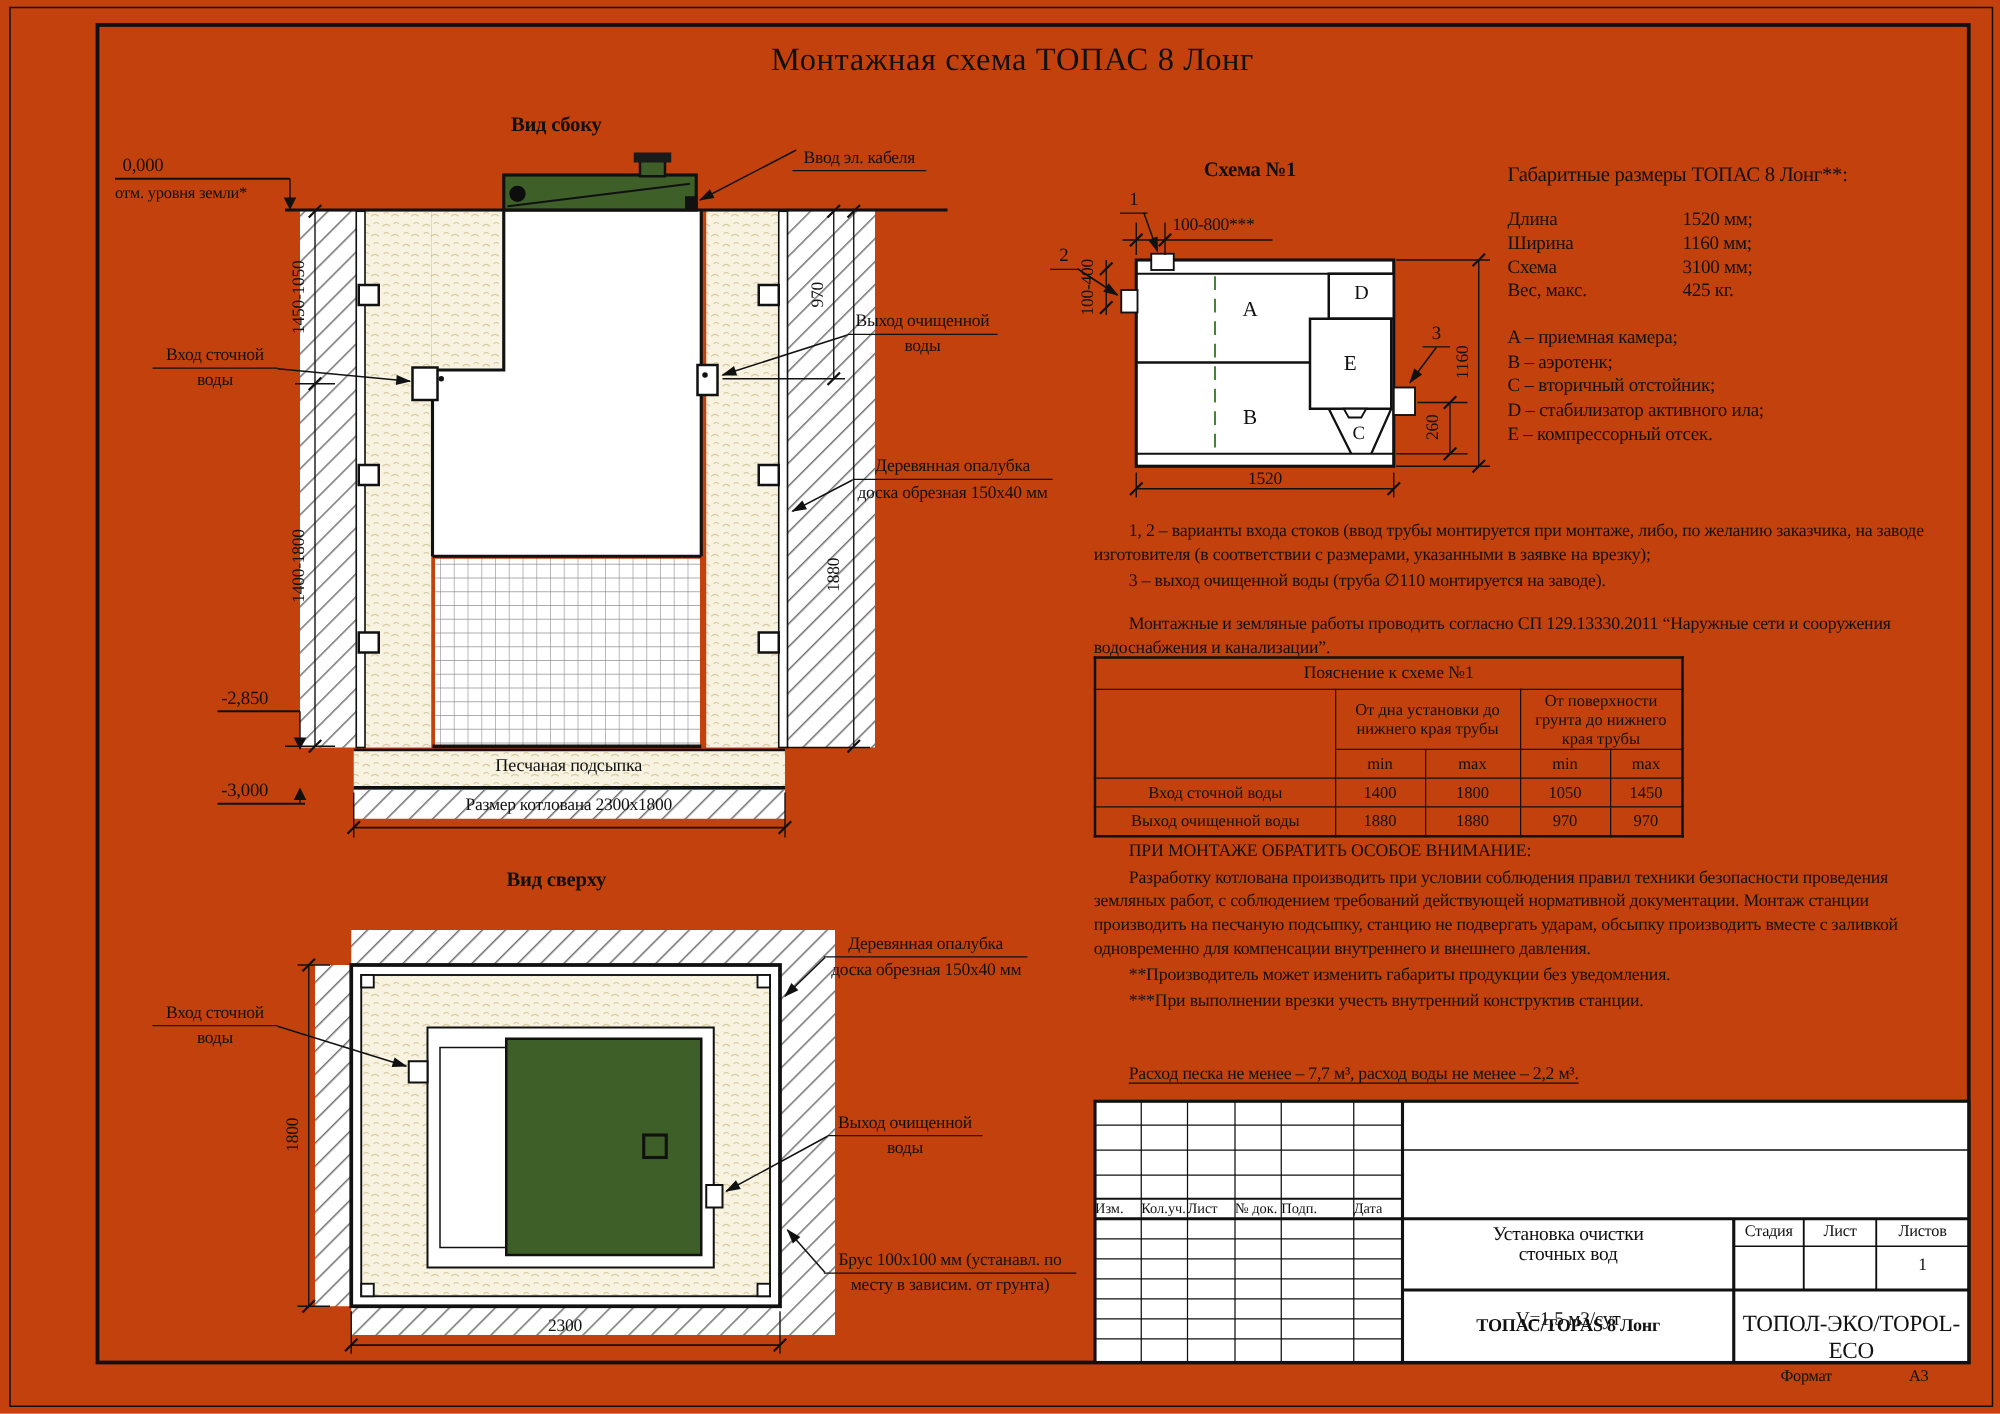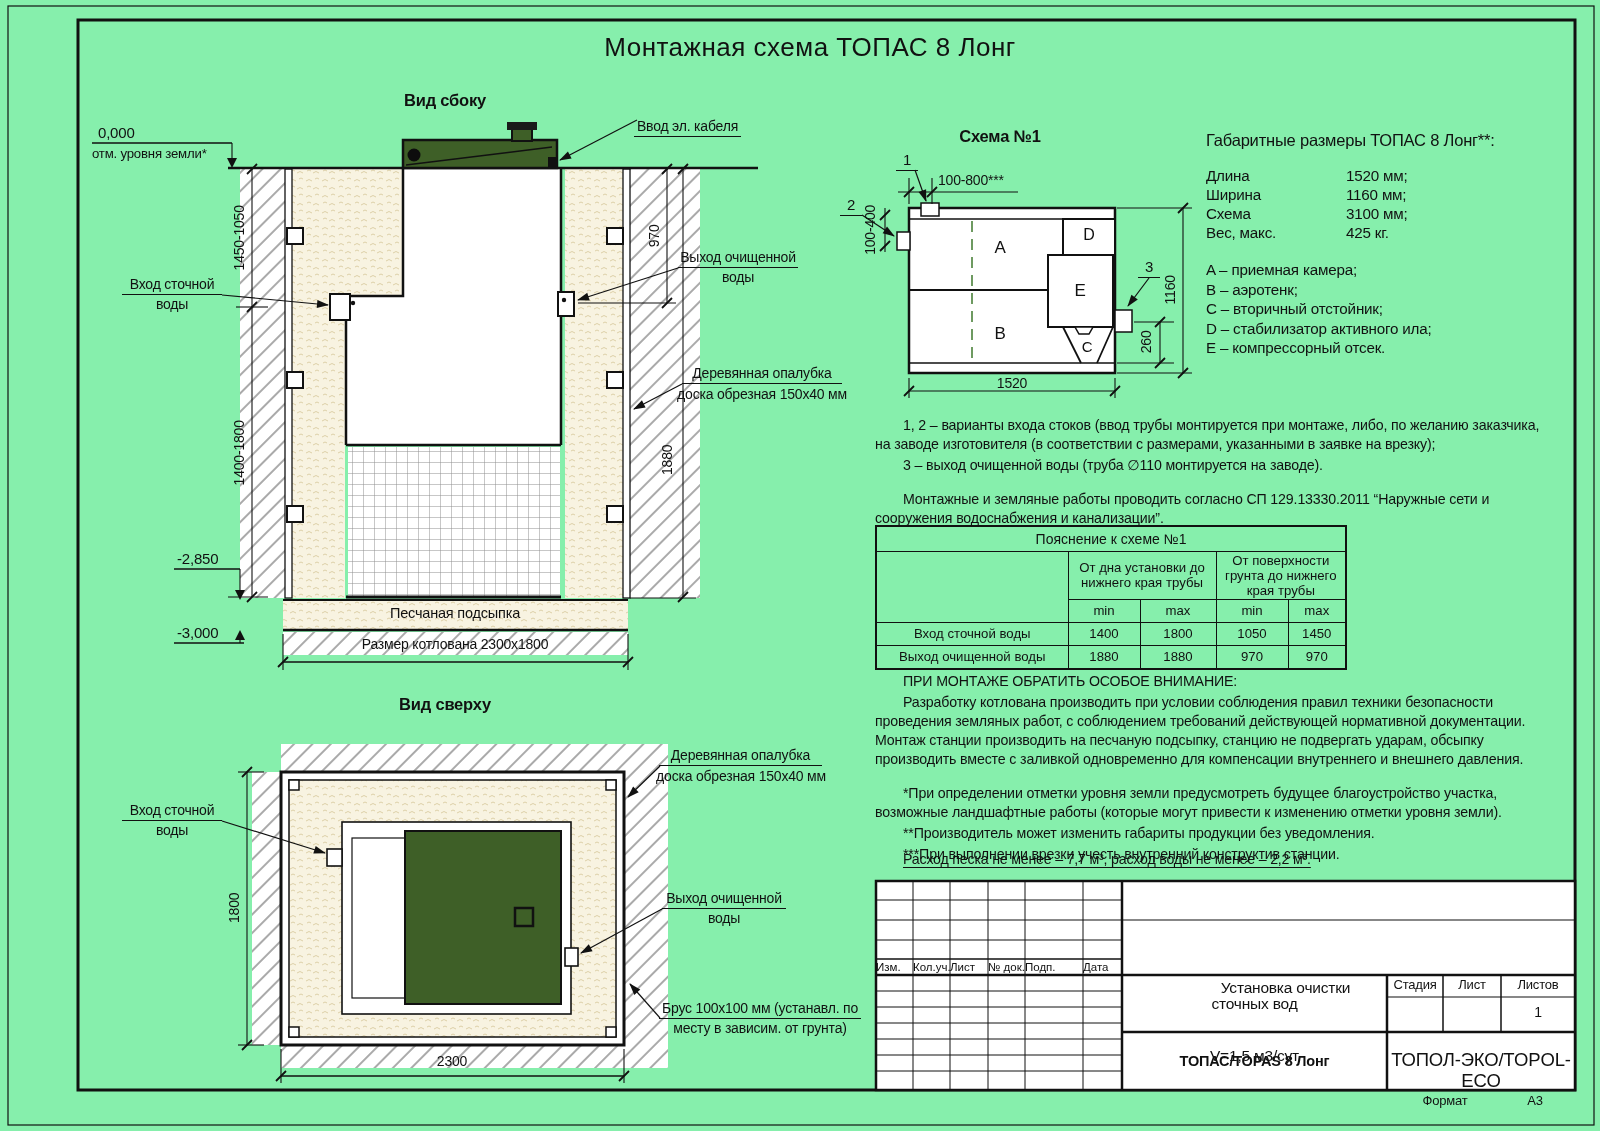--- a/index.html
+++ b/index.html
@@ -1,17 +1,17 @@
 <!DOCTYPE html>
 <html><head>
 <meta charset="utf-8">
 <style>
   html,body{margin:0;padding:0;background:#e8e8e8;}
-  #page{position:relative;width:1600px;height:1131px;background:#86efac;overflow:hidden;
-        font-family:Liberation Sans, sans-serif;color:#111;}
+  #page{position:relative;width:1600px;height:1131px;background:#c2410c;overflow:hidden;
+        font-family:Liberation Serif, serif;color:#111;}
   svg{position:absolute;left:0;top:0;}
   .lbl{position:absolute;line-height:1.12;font-size:14px;color:#111;letter-spacing:-0.2px;}
   .ctr{text-align:center;}
   .ul{border-bottom:1.5px solid #111;padding-bottom:1px;}
   .rot{transform:rotate(-90deg);}
   .big{font-size:26px;letter-spacing:0.5px;}
   .vt{font-size:16.5px;font-weight:bold;}
   .para p{margin:0 0 2px 0;font-size:14.2px;line-height:1.34;text-indent:28px;letter-spacing:-0.15px;}
   .para p.gap{margin-top:15px;}
   .dimrow{display:flex;font-size:15.2px;line-height:19px;}
@@ -359,34 +359,33 @@
     <td>1880</td>
     <td>970</td>
     <td>970</td>
   </tr>
 </tbody>
     </table>
 
 <div class="lbl para" style="left:875px;top:672px;width:676px;">
   <p>ПРИ МОНТАЖЕ ОБРАТИТЬ ОСОБОЕ ВНИМАНИЕ:</p>
   <p>Разработку котлована производить при условии соблюдения правил техники безопасности проведения земляных работ, с соблюдением требований действующей нормативной документации. Монтаж станции производить на песчаную подсыпку, станцию не подвергать ударам, обсыпку производить вместе с заливкой одновременно для компенсации внутреннего и внешнего давления.</p>
-  <p class="gap">*При определении отметки уровня земли предусмотреть будущее благоустройство участка, возможные ландшафтные работы (которые могут привести к изменению отметки уровня земли).</p>
   <p>**Производитель может изменить габариты продукции без уведомления.</p>
   <p>***При выполнении врезки учесть внутренний конструктив станции.</p>
 </div>
 <div class="lbl ullink" style="left:903px;top:852px;font-size:14.2px;">Расход песка не менее – 7,7 м³, расход воды не менее – 2,2 м³.</div>
 
 <div class="tbl-lbl" style="left:876px;top:961px;width:37px;">Изм.</div>
 <div class="tbl-lbl" style="left:913px;top:961px;width:37px;">Кол.уч.</div>
 <div class="tbl-lbl" style="left:950px;top:961px;width:38px;">Лист</div>
 <div class="tbl-lbl" style="left:988px;top:961px;width:37px;">№ док.</div>
 <div class="tbl-lbl" style="left:1025px;top:961px;width:58px;">Подп.</div>
 <div class="tbl-lbl" style="left:1083px;top:961px;width:35px;">Дата</div>
 
-<div class="lbl ctr" style="left:1122px;top:979px;width:265px;font-size:15.5px;padding-left:31px;">Установка очистки</div>
+<div class="lbl ctr" style="left:1122px;top:979px;width:265px;font-size:15.5px;">Установка очистки</div>
 <div class="lbl ctr" style="left:1122px;top:995px;width:265px;font-size:15.5px;">сточных вод</div>
 <div class="lbl ctr" style="left:1122px;top:1011px;width:265px;font-size:15.5px;margin-top:36px;">V=1,5 м3/сут</div>
 
 <div class="lbl ctr" style="left:1387px;top:978px;width:56px;font-size:13px;">Стадия</div>
 <div class="lbl ctr" style="left:1443px;top:978px;width:58px;font-size:13px;">Лист</div>
 <div class="lbl ctr" style="left:1501px;top:978px;width:74px;font-size:13px;">Листов</div>
 <div class="lbl ctr" style="left:1501px;top:1005px;width:74px;font-size:14px;">1</div>
 
 <div class="lbl ctr" style="left:1122px;top:1053px;width:265px;font-size:14.5px;font-weight:bold;">ТОПАС/TOPAS 8 Лонг</div>
 <div class="lbl ctr" style="left:1389px;top:1050px;width:184px;font-size:18.5px;">ТОПОЛ-ЭКО/TOPOL-ECO</div>

